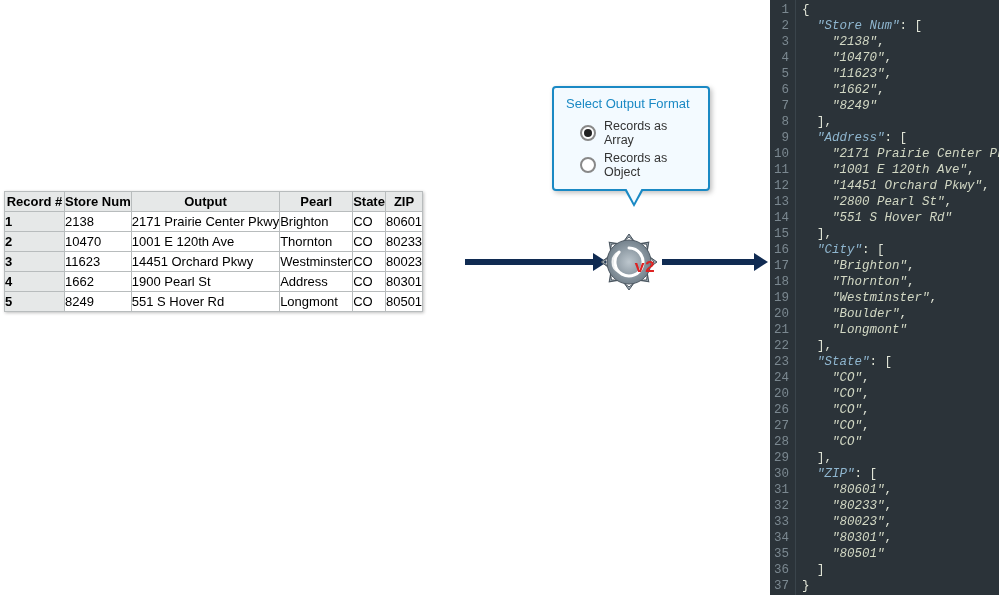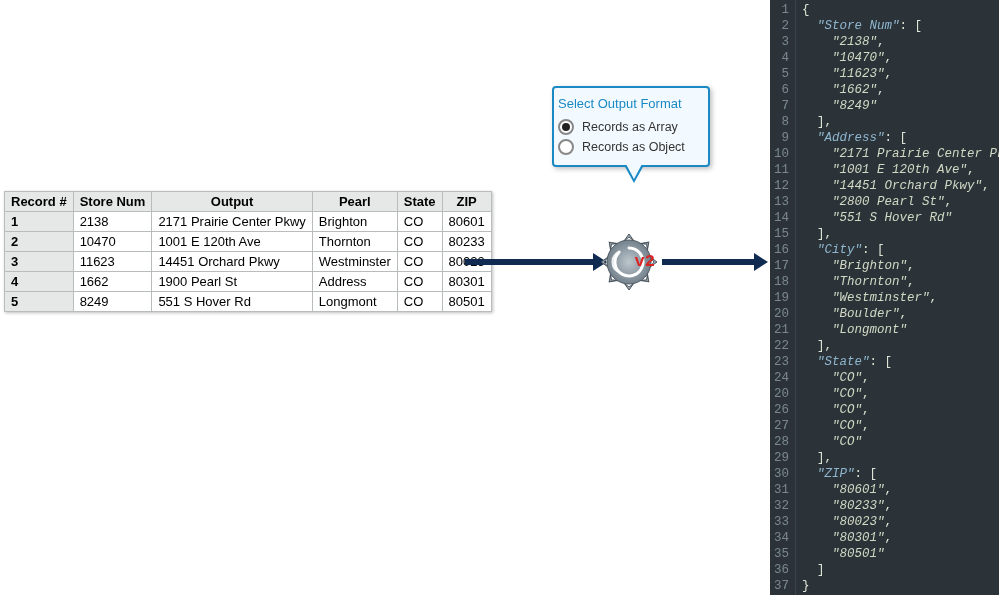--- a/index.html
+++ b/index.html
@@ -18,21 +18,21 @@
     position: absolute;
     left: 4px;
     top: 191px;
     border-collapse: collapse;
     font-size: 13px;
     border: 1px solid #9aa;
     box-shadow: 1px 1px 3px rgba(0,0,0,0.25);
   }
   .data-table th, .data-table td {
     border: 1px solid #b8bcbd;
-    padding: 2px 6px;
+    padding: 2px 0;
     text-align: left;
     white-space: nowrap;
   }
   .data-table thead th {
     background: #e6e8e8;
     font-weight: bold;
     text-align: center;
   }
   .data-table tbody td.rownum {
     background: #e6e8e8;
@@ -80,52 +80,53 @@
   .gear-wrap {
     position: absolute;
     left: 598px;
     top: 231px;
     width: 62px;
     height: 62px;
   }
   .gear-label {
     position: absolute;
     right: 5px;
-    bottom: 22px;
+    bottom: 16px;
     font-family: "Courier New", monospace;
     font-size: 17px;
     font-weight: bold;
     color: #d22;
   }
 
   
   .popup {
     position: absolute;
     left: 552px;
     top: 86px;
     width: 158px;
     border: 2px solid #1a89c4;
     background: #f3faff;
     border-radius: 4px;
     box-shadow: 2px 2px 5px rgba(0,0,0,0.25);
-    padding: 8px 10px 10px 4px;
+    padding: 8px 10px 10px 12px;
   }
   .popup-title {
     color: #1a89c4;
     font-size: 13px;
     margin-bottom: 8px;
   }
   .radio-row {
     display: flex;
     align-items: center;
     gap: 8px;
     margin-top: 4px;
     font-size: 12.5px;
     color: #333;
     cursor: pointer;
+    margin-left: 14px;
   }
   .radio {
     width: 16px; height: 16px;
     border: 2px solid #888;
     border-radius: 50%;
     background: #fff;
     position: relative;
     flex-shrink: 0;
   }
   .radio.selected::after {

